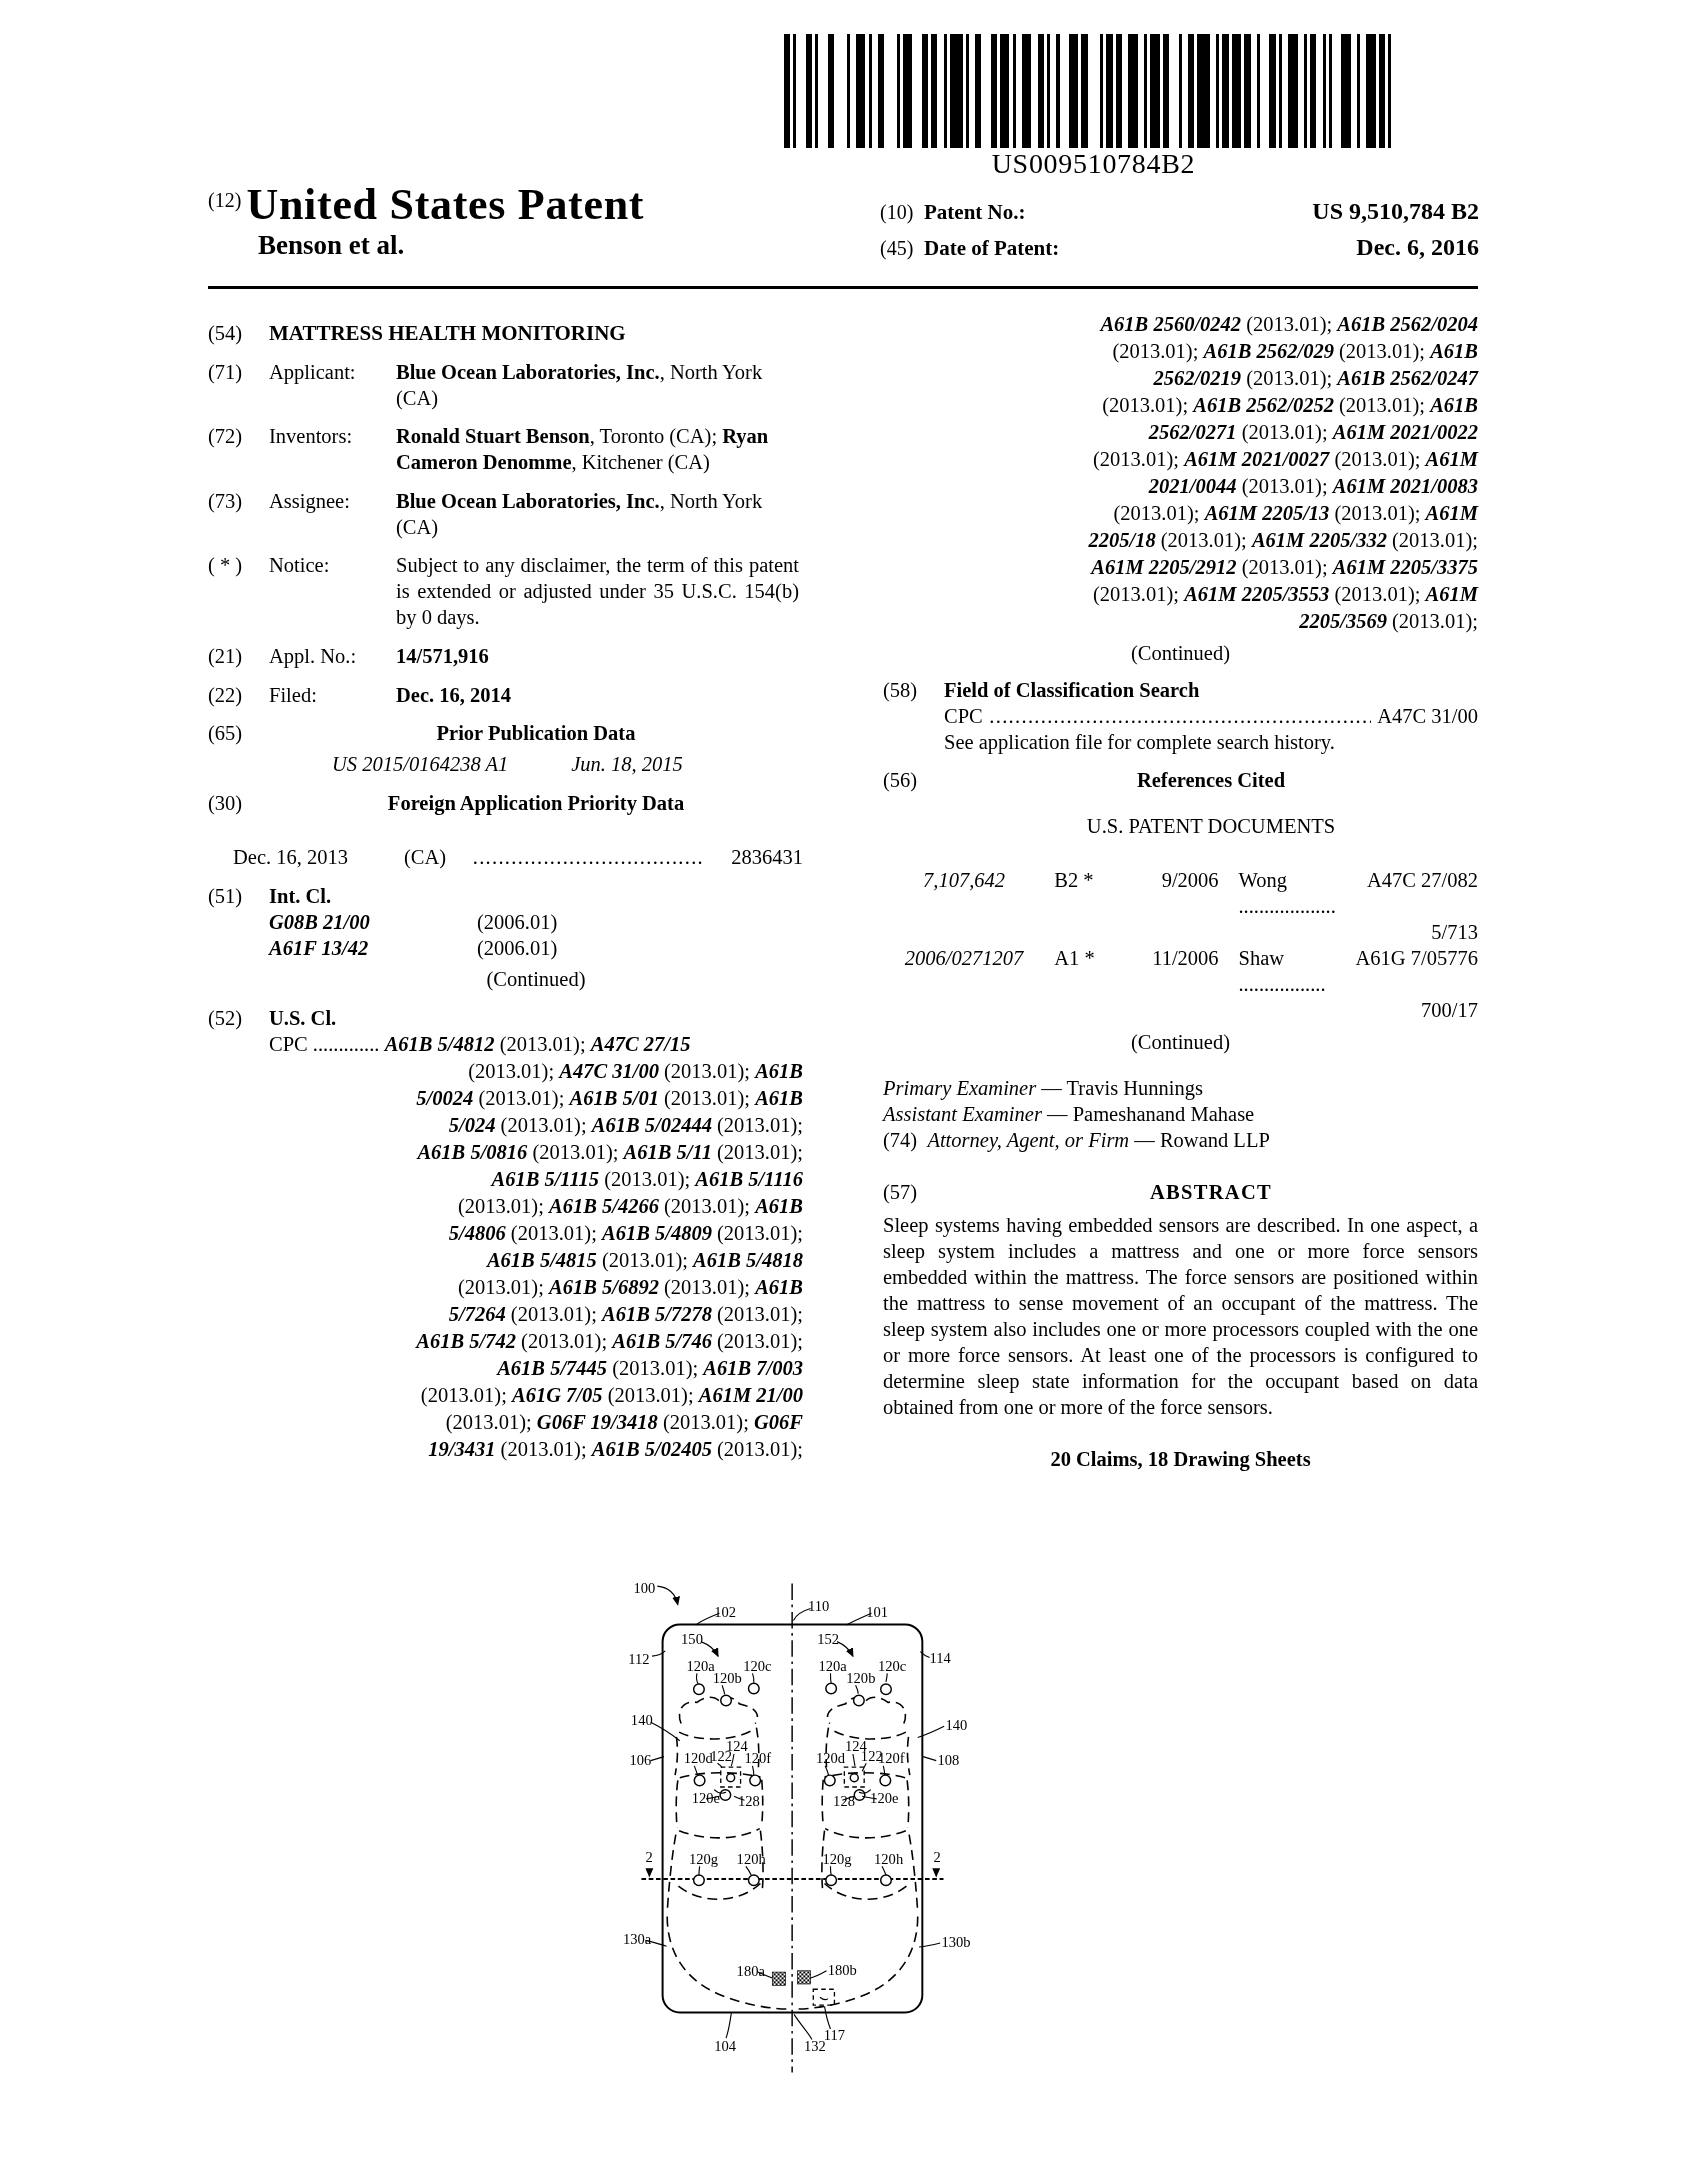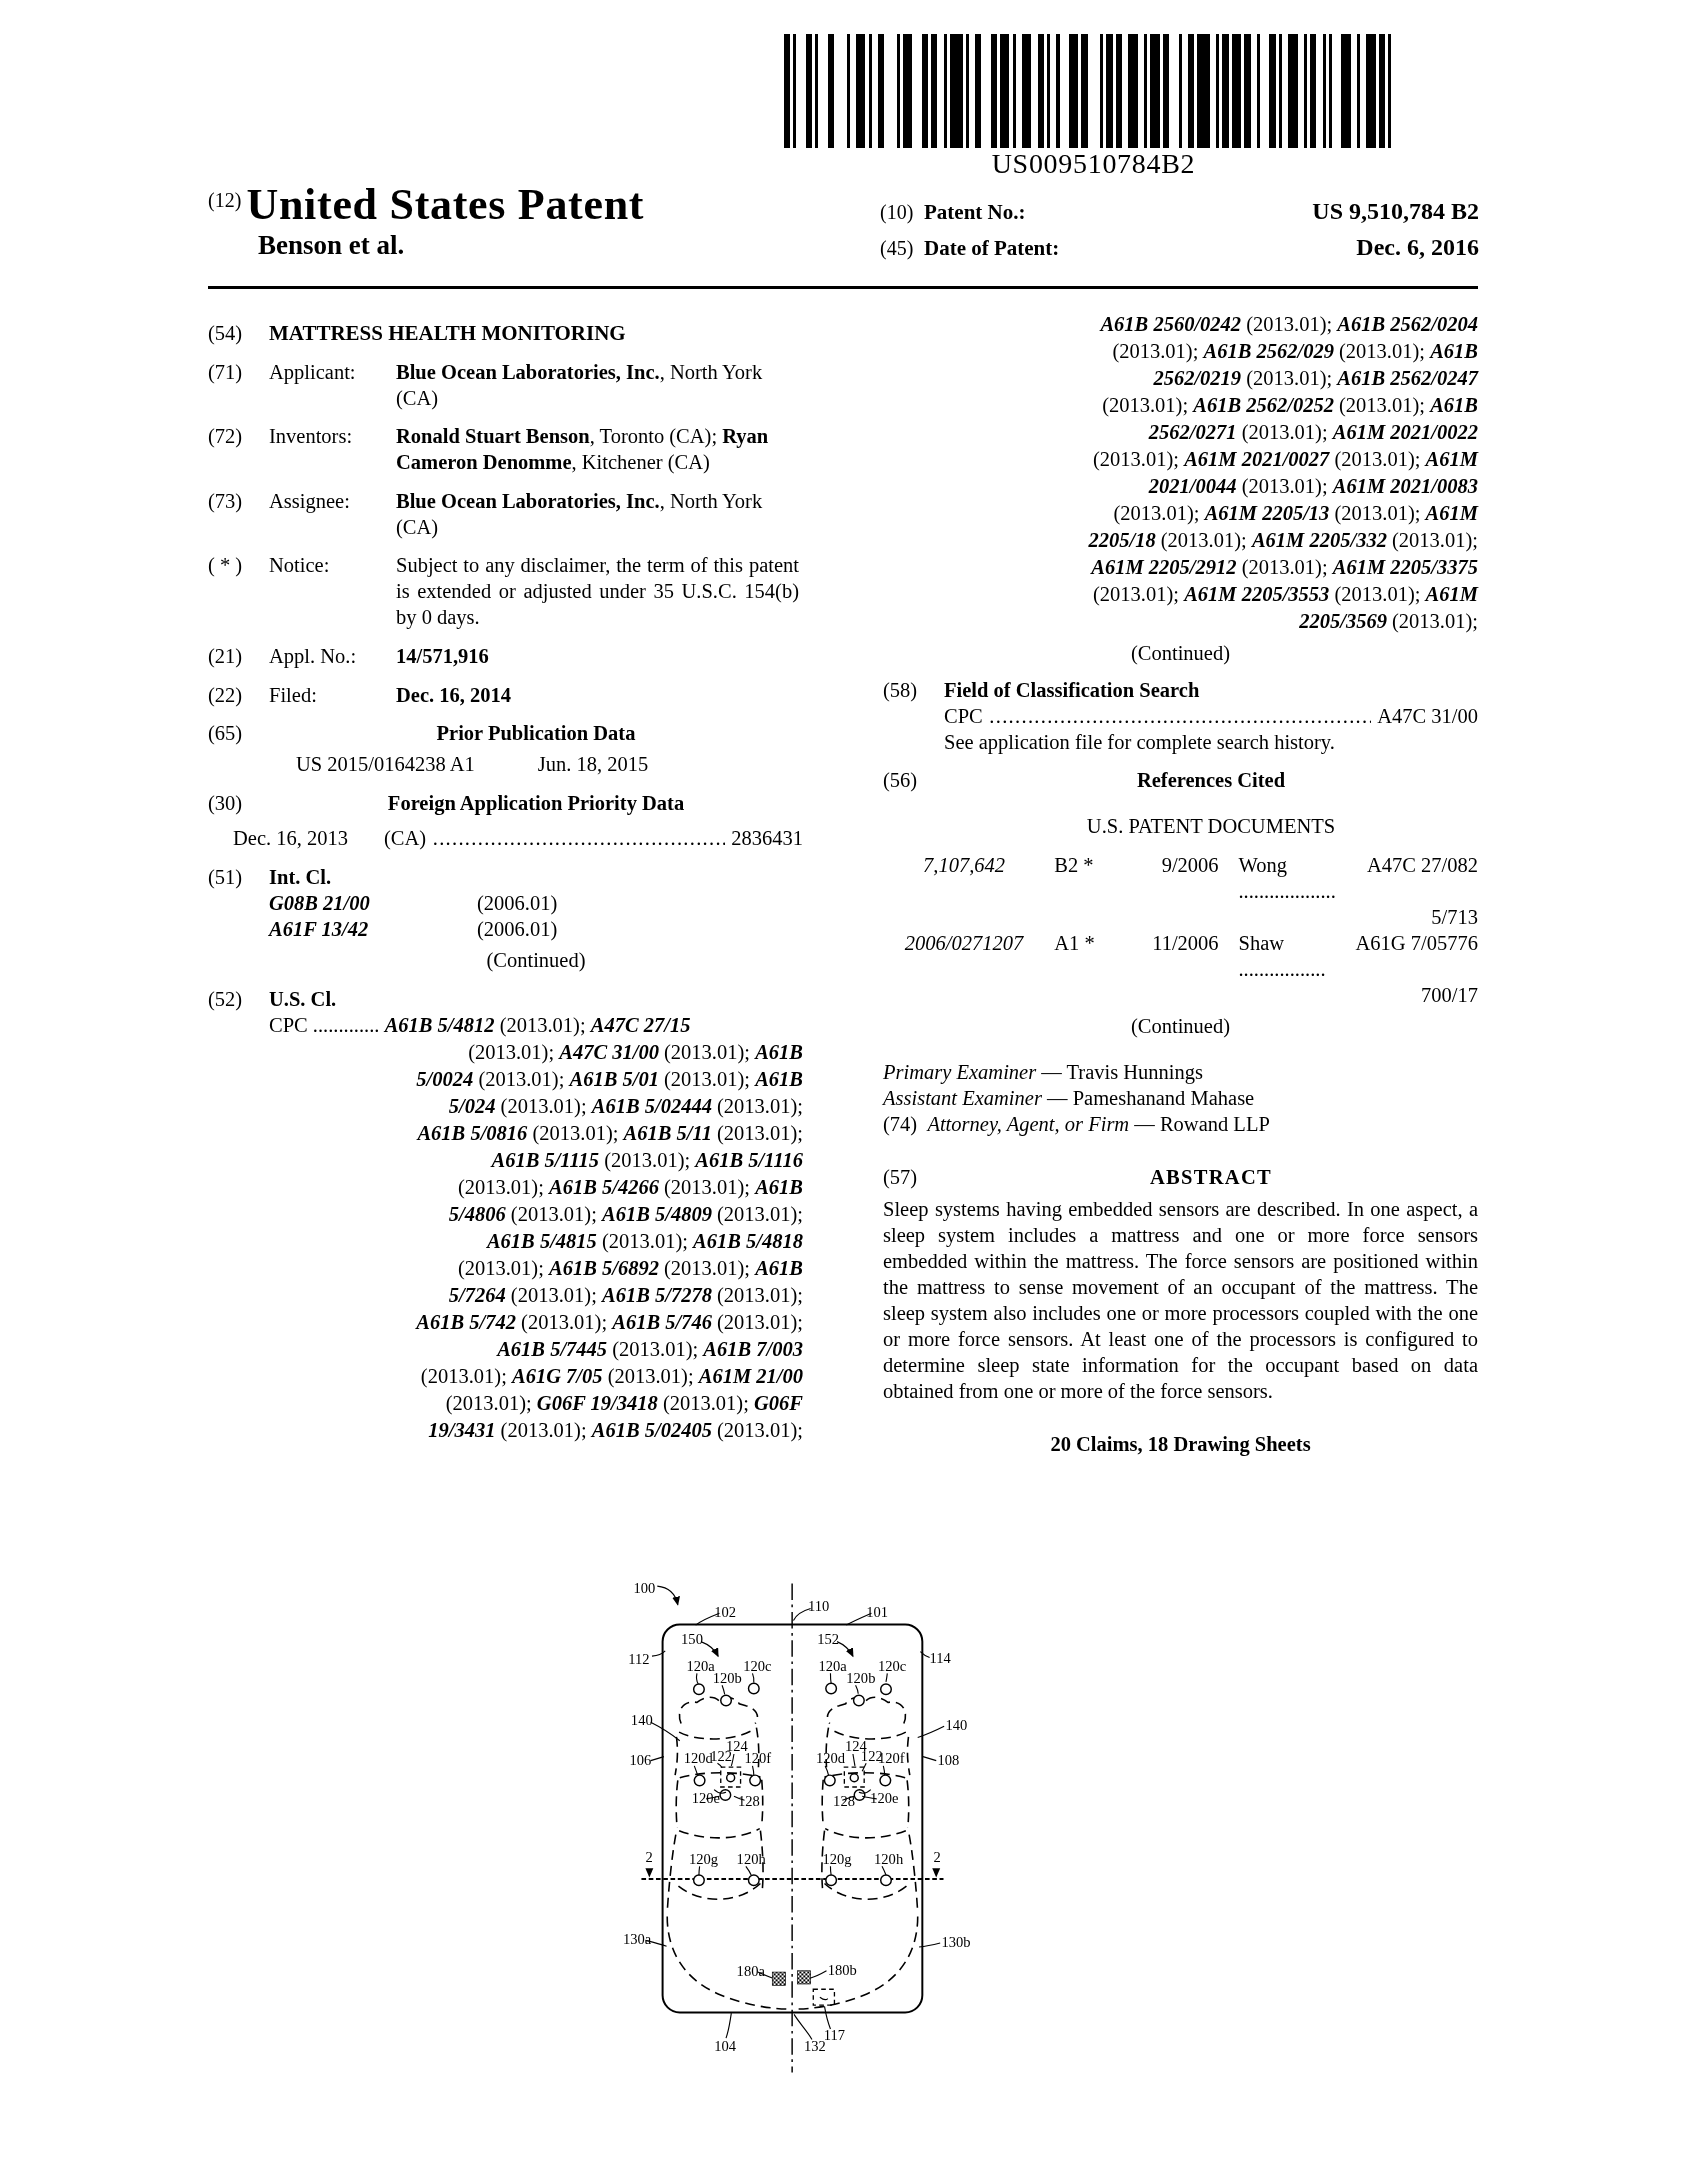--- a/index.html
+++ b/index.html
@@ -33,32 +33,32 @@
   .lbl{display:inline-block;width:127px;vertical-align:top;}
   .val{display:inline-block;width:calc(100% - 131px);vertical-align:top;}
   .h{font-weight:bold;}
   .t54{font-weight:bold;font-size:21px;}
   .code{font-weight:bold;font-style:italic;}
   .cpc{text-align:right;line-height:27px;}
   .cpc .first{text-align:left;}
   .iclrow .code{display:inline-block;width:208px;font-weight:bold;font-style:italic;}
   .dotline{display:flex;align-items:baseline;}
   .dots{flex:1;overflow:hidden;white-space:nowrap;margin:0 6.6px;letter-spacing:1.3px;}
-  .publine{margin-left:27px;display:flex;}
+  .publine{margin-left:63px;display:flex;font-style:italic;}
   .publine .gap{width:63px;flex:none;}
   .cont30{display:flex;align-items:baseline;margin-left:-36px;}
   .cont30 .cty{margin-left:36px;}
   
   .refrow{display:grid;grid-template-columns:162px 66px 89px 1fr auto;column-gap:9.3px;}
   .refrow .rnum{text-align:center;font-style:italic;}
   .refrow .rdate{text-align:right;}
   .refrow .rname{padding-left:10.6px;}
   .refrow .rcls{text-align:right;}
   .refrow2{text-align:right;}
-  .mt8{margin-top:5.3px;} .mt16{margin-top:9px;} .mt30{margin-top:20px;} .mt40{margin-top:26.5px;} .mb16{margin-bottom:10.6px;}
+  .mt8{margin-top:5.3px;} .mt16{margin-top:28px;gap:20px;} .mt30{margin-top:20px;} .mt40{margin-top:26.5px;} .mb16{margin-bottom:10.6px;}
   
   #fig{left:615px;top:1545px;width:423px;height:529px;}
   svg text{font-family:"Liberation Serif","DejaVu Serif",serif;font-size:22px;fill:#000;}
   .solid{fill:none;stroke:#000;stroke-width:3;}
   .dash{fill:none;stroke:#000;stroke-width:2.4;stroke-dasharray:15 9;}
   .dsq{fill:none;stroke:#000;stroke-width:2;stroke-dasharray:7 5;}
   .cdash{stroke:#000;stroke-width:2.2;stroke-dasharray:25 7 4 7;}
   .secline{stroke:#000;stroke-width:3;stroke-dasharray:7 4;}
   .leader{fill:none;stroke:#000;stroke-width:1.7;}
   .sensor{fill:#fff;stroke:#000;stroke-width:2.2;}

